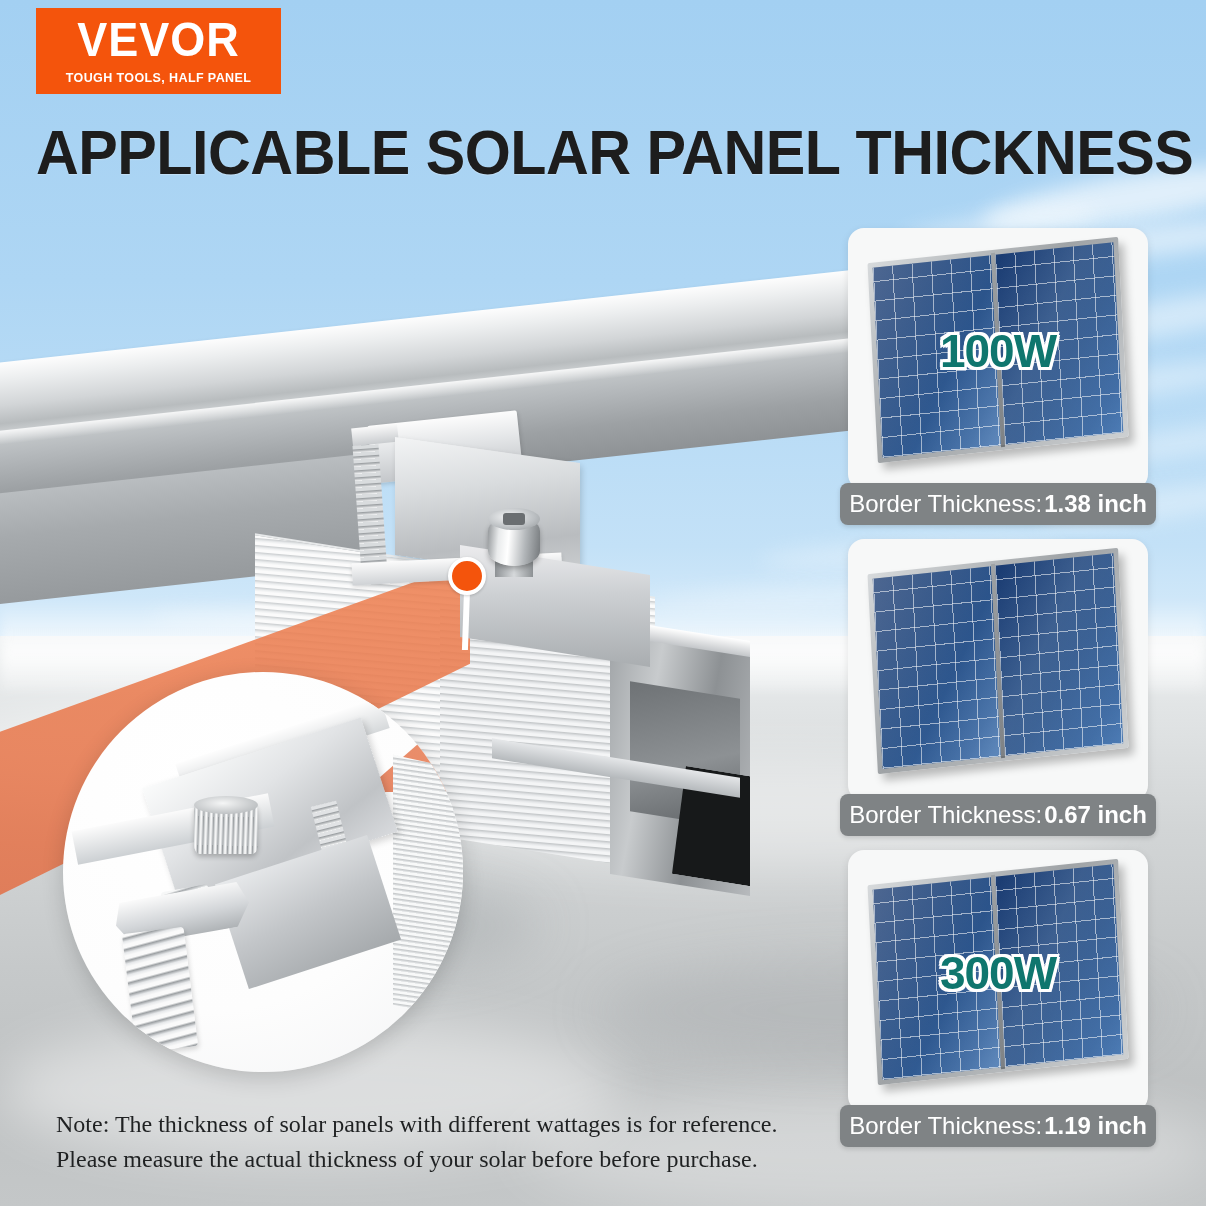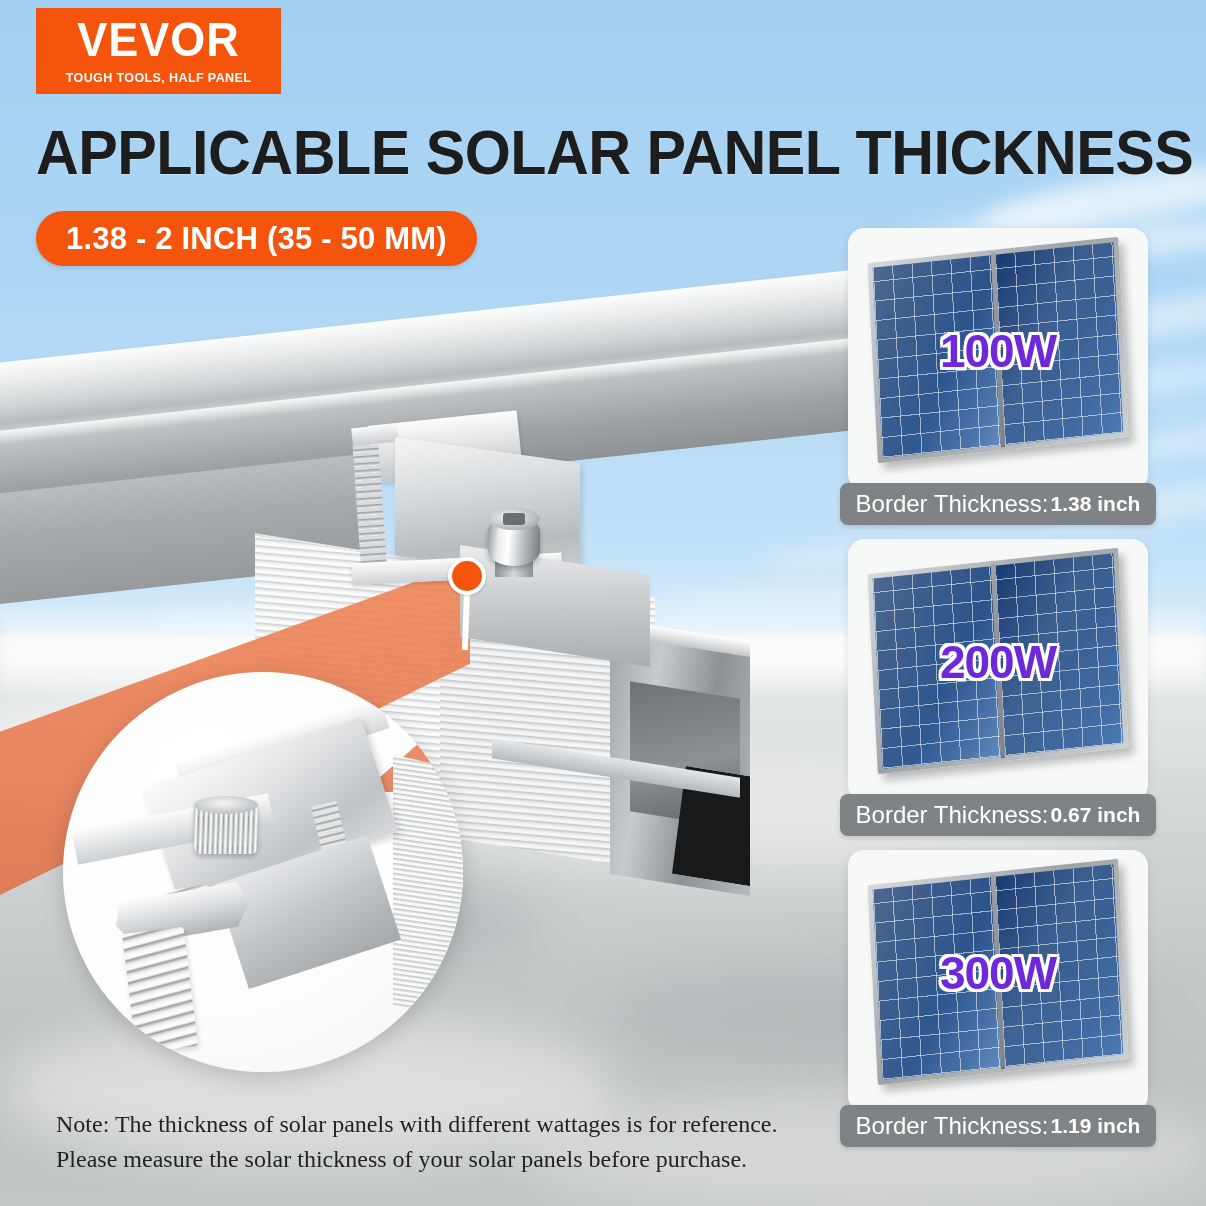--- a/index.html
+++ b/index.html
@@ -333,21 +333,21 @@
     box-shadow:0 2px 5px rgba(0,0,0,.14);
   }
   .cap1 { top:483px; }
   .cap2 { top:794px; }
   .cap3 { top:1105px; }
   .caption .cap-label {
     color:#fff; font-size:24px; font-weight:normal; white-space:nowrap;
     font-family:"Liberation Sans", sans-serif;
   }
   .caption .cap-value {
-    color:#fff; font-size:21px; font-weight:bold; margin-left:2px; white-space:nowrap;
+    color:#fff; font-size:24px; font-weight:bold; margin-left:2px; white-space:nowrap;
     font-family:"Liberation Sans", sans-serif;
   }
 
   
   .solar-wrap {
     position:absolute; left:24px; top:22px; width:252px; height:218px;
   }
   .solar {
     position:absolute; left:0; top:0; width:252px; height:200px;
     transform: rotate(-6deg) skewX(-3deg);
@@ -373,21 +373,21 @@
     background:linear-gradient(180deg,#9fa3a6,#6f7376);
   }
   .solar-sheen {
     position:absolute; inset:5px;
     background:linear-gradient(118deg, rgba(255,255,255,.22) 0%, rgba(255,255,255,0) 38%, rgba(255,255,255,.10) 62%, rgba(255,255,255,0) 100%);
     pointer-events:none;
   }
   .watt {
     position:absolute; left:0; top:74px; width:252px;
     text-align:center;
-    font-size:46px; font-weight:bold; color:#6d28d9;
+    font-size:46px; font-weight:bold; color:#0f766e;
     letter-spacing:-1px;
     font-family:"Liberation Sans", sans-serif;
     text-shadow:
       -2.6px -2.6px 0 #fff, 2.6px -2.6px 0 #fff, -2.6px 2.6px 0 #fff, 2.6px 2.6px 0 #fff,
       -3px 0 0 #fff, 3px 0 0 #fff, 0 -3px 0 #fff, 0 3px 0 #fff;
   }
 
   
   .note {
     position:absolute; left:56px; top:1107px; width:760px;
@@ -421,23 +421,20 @@
   <div class="ground-haze g6"></div>
   <div class="horizon-glow"></div>
 
   <div class="logo">
     <div class="logo-word">VEVOR</div>
     <div class="logo-tag">TOUGH TOOLS, HALF PANEL</div>
   </div>
 
   <div class="title">APPLICABLE SOLAR PANEL THICKNESS</div>
 
-  <div class="badge">
-    <span>1.38 - 2 INCH (35 - 50 MM)</span>
-  </div>
 
   <div class="render">
     <div class="rail-top"></div>
     <div class="rail-top-face"></div>
     <div class="rail-top-hl"></div>
     <div class="rail-left-low"></div>
 
     <div class="panel-body"></div>
     <div class="panel-body2"></div>
     <div class="panel-right-block"></div>
@@ -499,21 +496,20 @@
   <div class="card card2">
     <div class="solar-wrap">
       <div class="solar">
         <div class="solar-frame">
           <div class="solar-half solar-left"></div>
           <div class="solar-half solar-right"></div>
           <div class="solar-gap"></div>
           <div class="solar-sheen"></div>
         </div>
       </div>
-      <div class="watt">200W</div>
     </div>
   </div>
   <div class="caption cap2">
     <span class="cap-label">Border Thickness:</span>
     <span class="cap-value">0.67 inch</span>
   </div>
 
   <div class="card card3">
     <div class="solar-wrap">
       <div class="solar">
@@ -527,16 +523,16 @@
       <div class="watt">300W</div>
     </div>
   </div>
   <div class="caption cap3">
     <span class="cap-label">Border Thickness:</span>
     <span class="cap-value">1.19 inch</span>
   </div>
 
   <div class="note">
     <div>Note: The thickness of solar panels with different wattages is for reference.</div>
-    <div>Please measure the solar thickness of your solar panels before purchase.</div>
+    <div>Please measure the actual thickness of your solar before before purchase.</div>
   </div>
 
 </div>
 
 </body></html>

